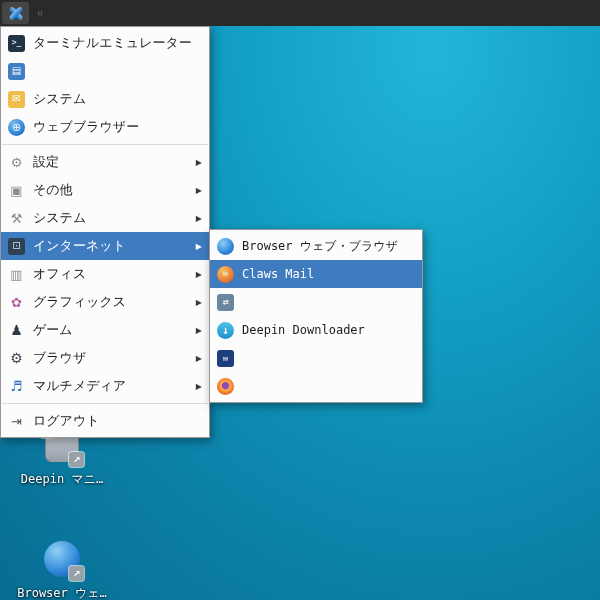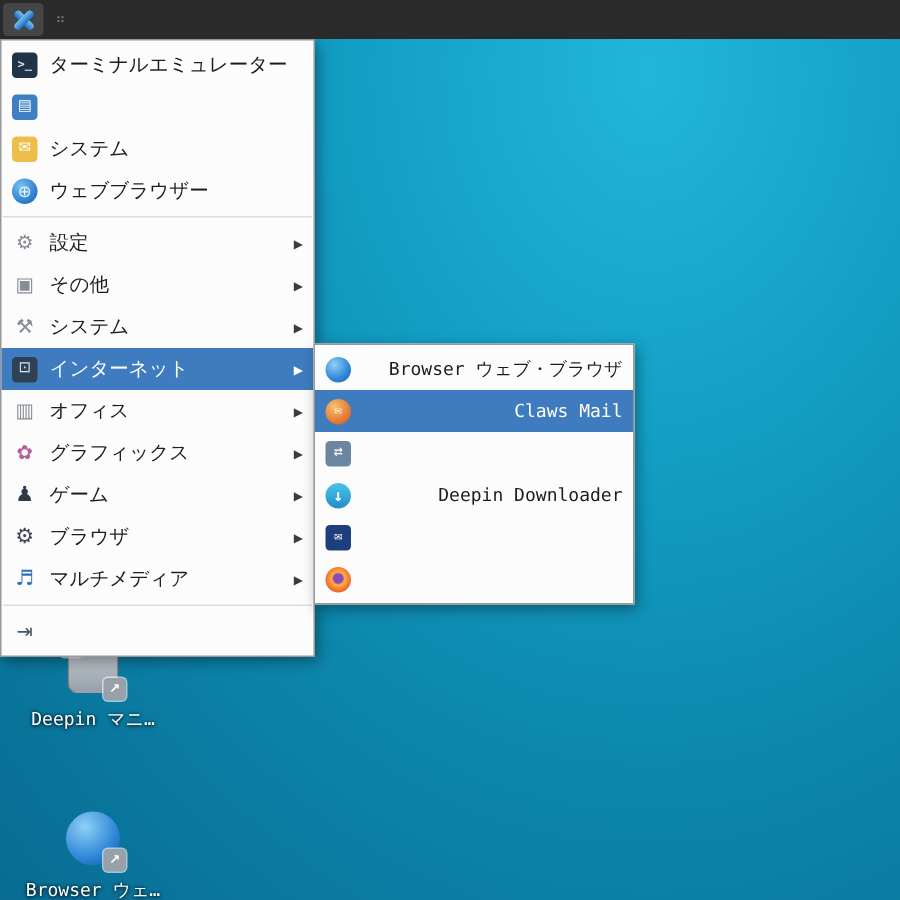--- a/index.html
+++ b/index.html
@@ -29,21 +29,21 @@
   .x-logo::before { transform:rotate(45deg); }
   .x-logo::after  { transform:rotate(-45deg); }
   .panel-grip { color:#777; font-size:9px; line-height:1; }
 
   
   .menu {
     position:absolute; background:#fcfcfc; border:1px solid #989898;
     box-shadow:2px 3px 9px rgba(0,0,0,.38); padding:2px 0; z-index:20;
   }
   .main-menu { left:0;   top:26px;  width:210px; }
-  .sub-menu  { left:209px; top:229px; width:214px; z-index:21;text-align:right; }
+  .sub-menu  { left:209px; top:229px; width:214px; z-index:21; }
 
   .mi {
     display:flex; align-items:center; height:28px; gap:8px;
     padding:0 7px; font-size:13px; color:#1c1c1c; cursor:default;
     white-space:nowrap;
   }
   .mi .lbl { flex:1; overflow:hidden; }
   .mi.sel { background:#3e7cbf; color:#fff; }
   .arrow { font-size:8px; color:#3c3c3c; }
   .sel .arrow { color:#fff; }
@@ -205,20 +205,21 @@
   <div class="mi">
     <span class="ic ic-media">♬</span>
     <span class="lbl">マルチメディア</span>
     <span class="arrow">▶</span>
   </div>
 
   <div class="sep"></div>
 
   <div class="mi">
     <span class="ic ic-out">⇥</span>
+    <span class="lbl">ログアウト</span>
   </div>
 </div>
 
 <div class="menu sub-menu">
   <div class="mi">
     <span class="ic ic-bro"></span>
     <span class="lbl">Browser ウェブ・ブラウザ</span>
   </div>
   <div class="mi sel">
     <span class="ic ic-claws">✉</span>

